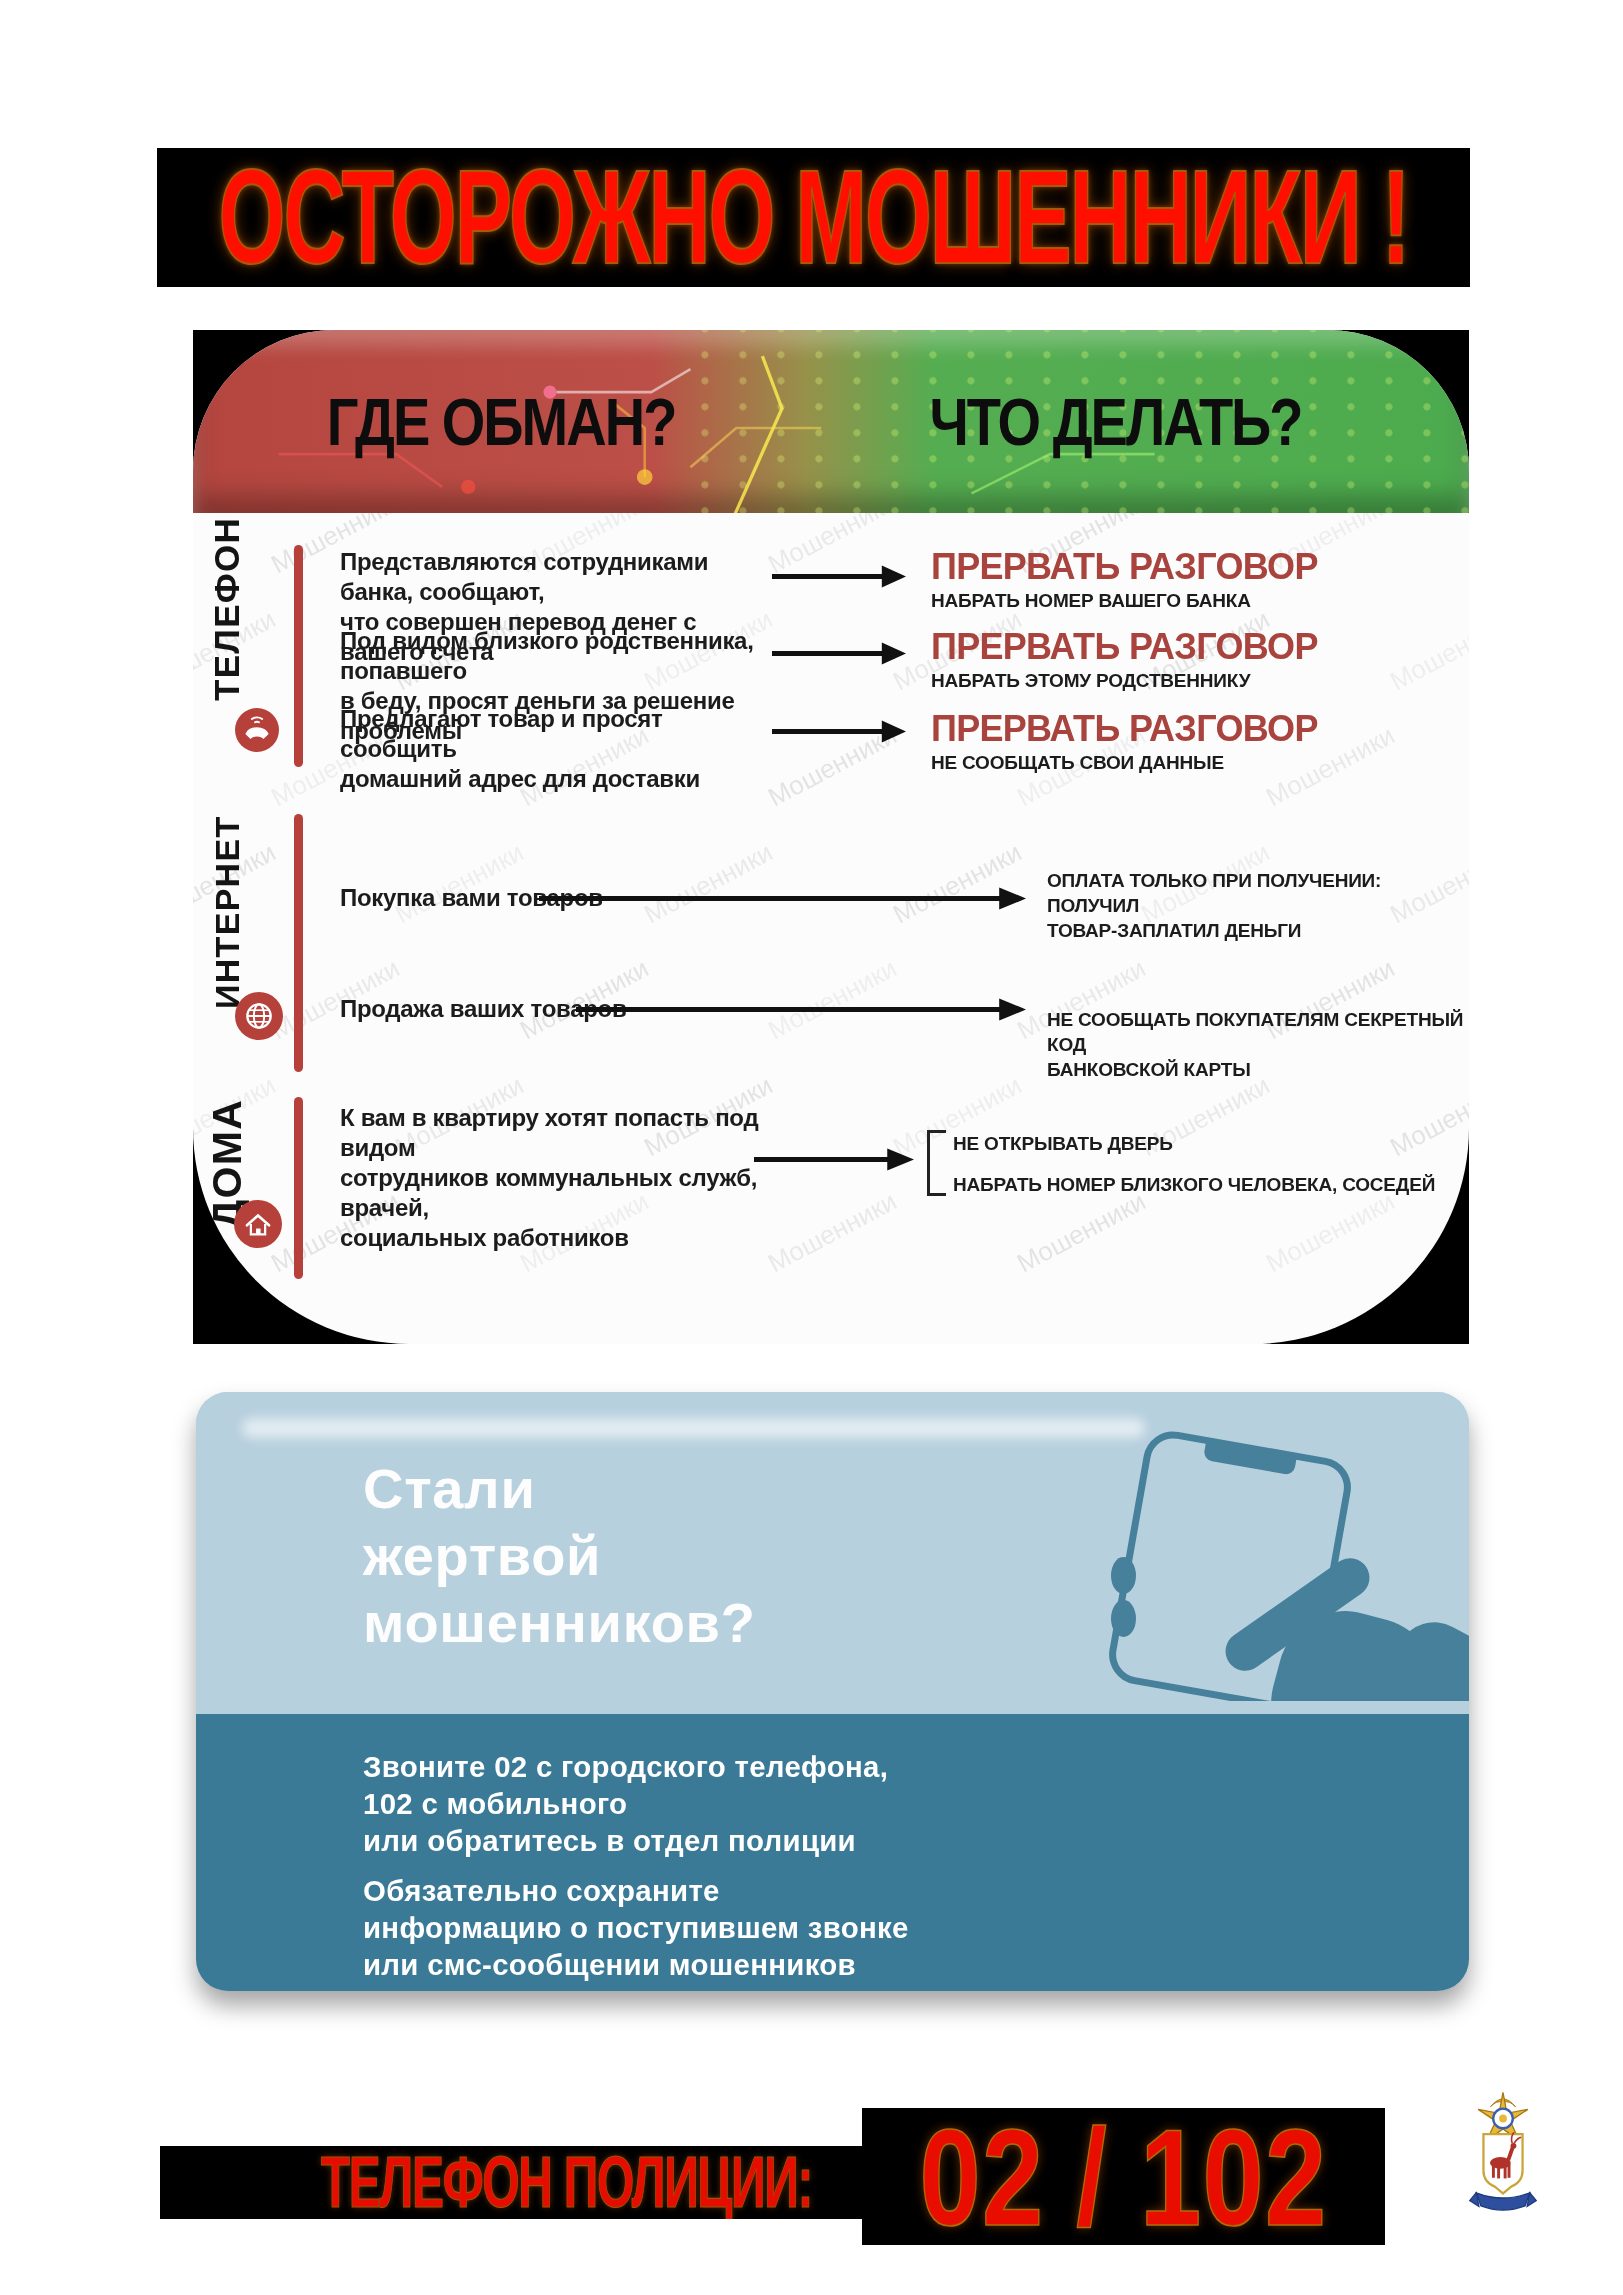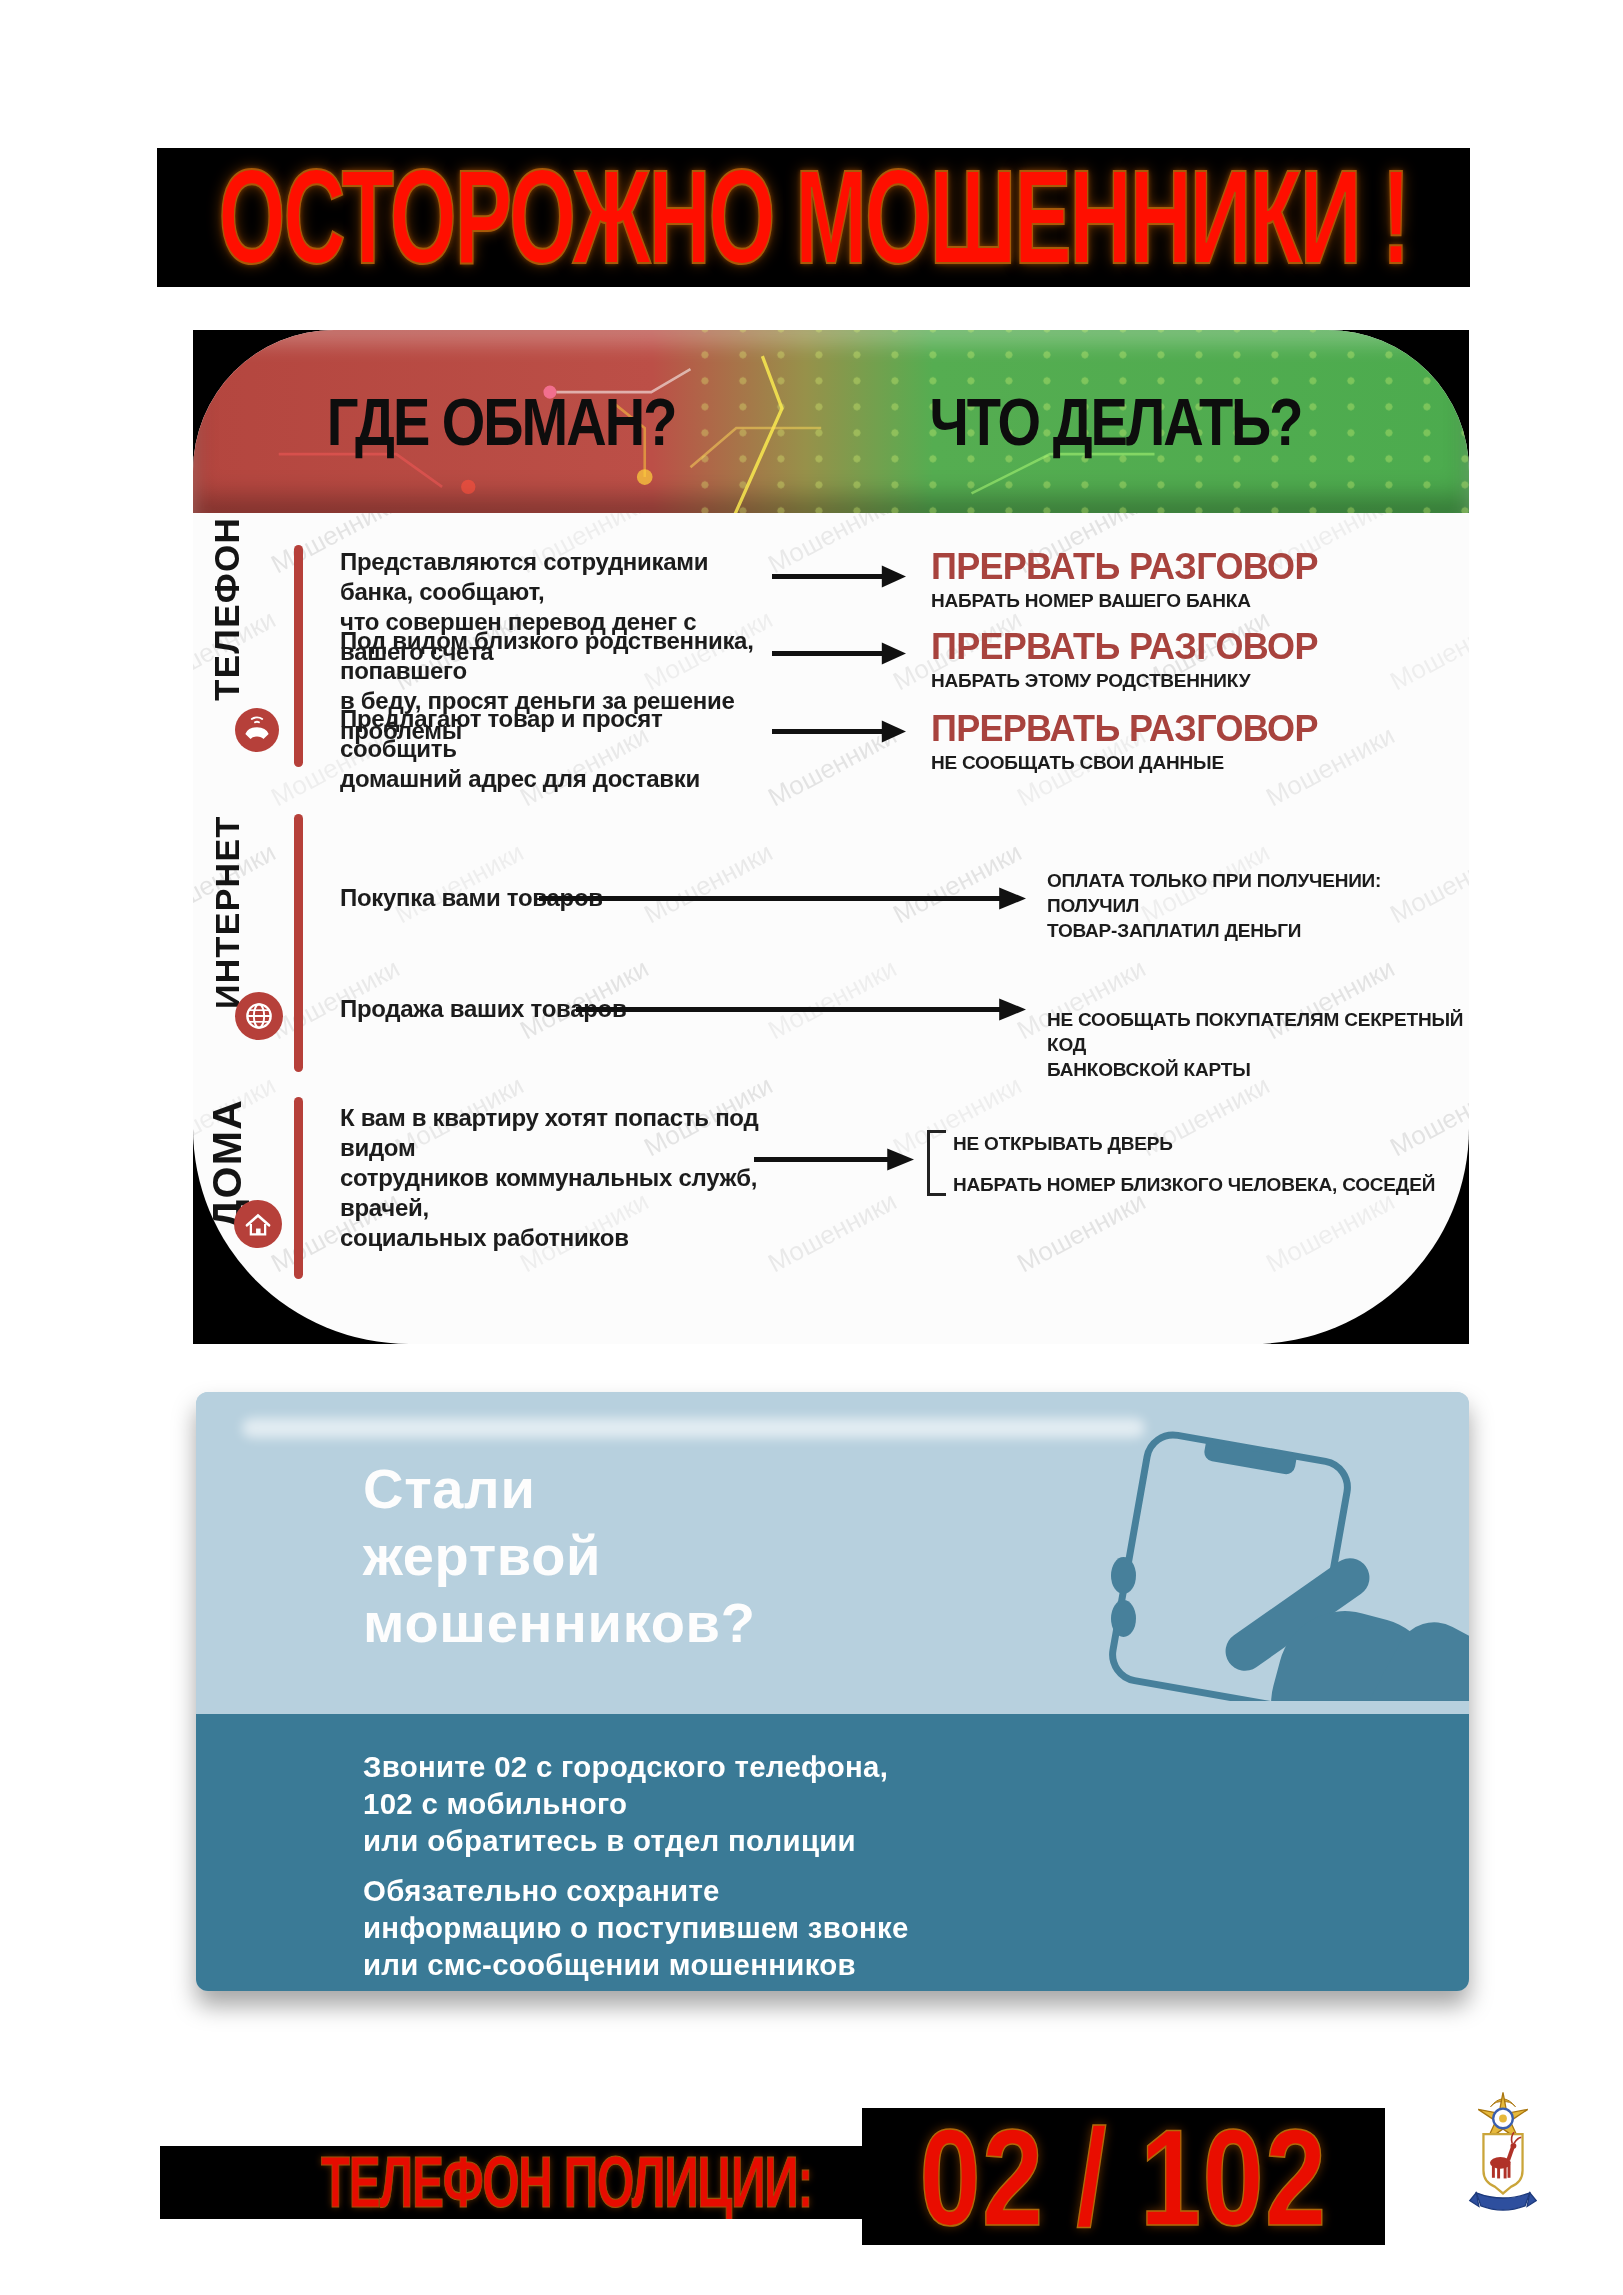--- a/index.html
+++ b/index.html
@@ -39,21 +39,21 @@
   .redline{background:#b6403a;border-radius:4.6px;}
   .icon-circle{border-radius:50%;background:#b6403a;display:flex;align-items:center;justify-content:center;}
 
   .scam-text{font-weight:bold;font-size:24px;line-height:30px;color:#1c1c1c;white-space:pre-line;letter-spacing:-0.3px;}
   .act-title{font-weight:bold;font-size:36px;color:#a8433e;letter-spacing:-0.7px;white-space:nowrap;}
   .act-sub{font-weight:bold;font-size:19px;line-height:25px;color:#1c1c1c;white-space:pre-line;letter-spacing:-0.2px;}
 
   .bracket{border-left:3.9px solid #222;border-top:3.9px solid #222;border-bottom:3.9px solid #222;}
 
   
-  .victim-card{position:absolute;left:196px;top:1392px;width:1273px;height:599px;border-radius:12px;
+  .victim-card{position:absolute;left:196px;top:1392px;width:1273px;height:599px;border-radius:32px;
                overflow:hidden;background:#b7d0de;box-shadow:0 14.4px 23.6px rgba(0,0,0,.35);}
   .vc-light{position:absolute;left:0;top:0;width:100%;height:309px;background:#b7d0de;overflow:hidden;}
   .vc-gloss{position:absolute;left:46px;top:26px;width:903px;height:19.6px;background:rgba(255,255,255,.6);
             border-radius:13px;filter:blur(5.2px);}
   .vc-title{position:absolute;left:167px;top:63px;font-weight:bold;font-size:56px;line-height:67px;
             color:#fdfdfd;white-space:pre-line;letter-spacing:0.7px;}
   .phone{position:absolute;left:929px;top:51px;width:196px;height:242px;border:7.2px solid #47809b;
          border-radius:30px;transform:rotate(10deg);}
   .notch{position:absolute;left:50%;top:-1.3px;transform:translateX(-50%);width:92px;height:17px;
          background:#47809b;border-radius:0 0 9.2px 9.2px;}

